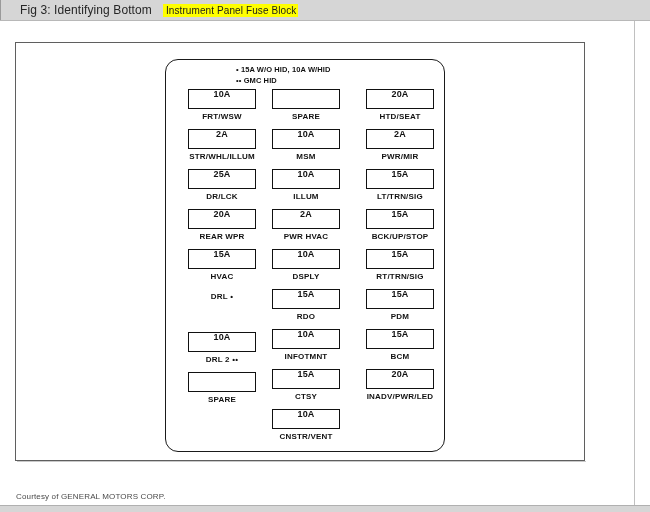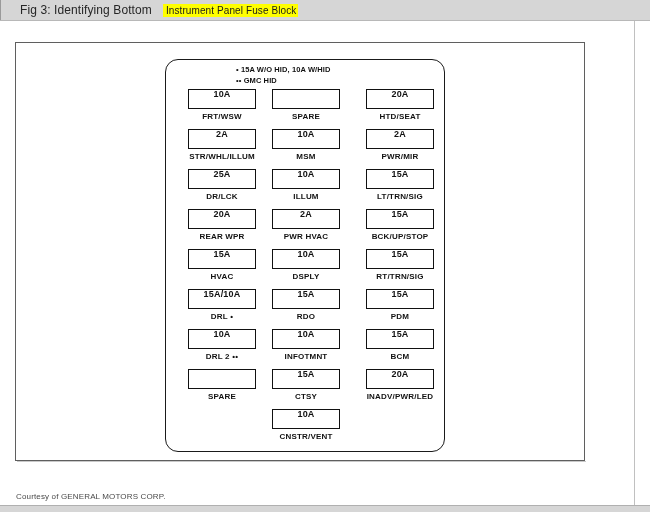--- a/index.html
+++ b/index.html
@@ -236,23 +236,20 @@
           </div>
           <div class="fuse-label">REAR WPR</div>
         </div>
         <div class="fuse-cell">
           <div class="fuse-box">
             <span class="fuse-amp">15A</span>
           </div>
           <div class="fuse-label">HVAC</div>
         </div>
         <div class="fuse-cell">
-          <div class="fuse-box">
-            <span class="fuse-amp">15A/10A</span>
-          </div>
           <div class="fuse-label">DRL •</div>
         </div>
         <div class="fuse-cell">
           <div class="fuse-box">
             <span class="fuse-amp">10A</span>
           </div>
           <div class="fuse-label">DRL 2 ••</div>
         </div>
         <div class="fuse-cell">
           <div class="fuse-box">

